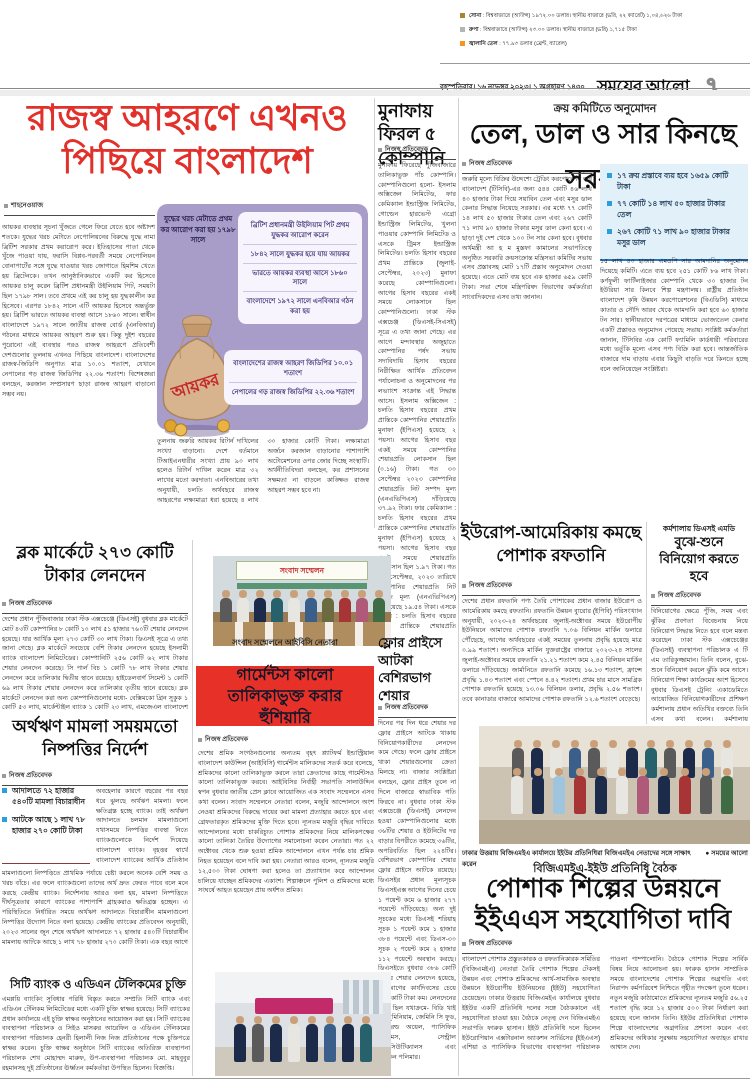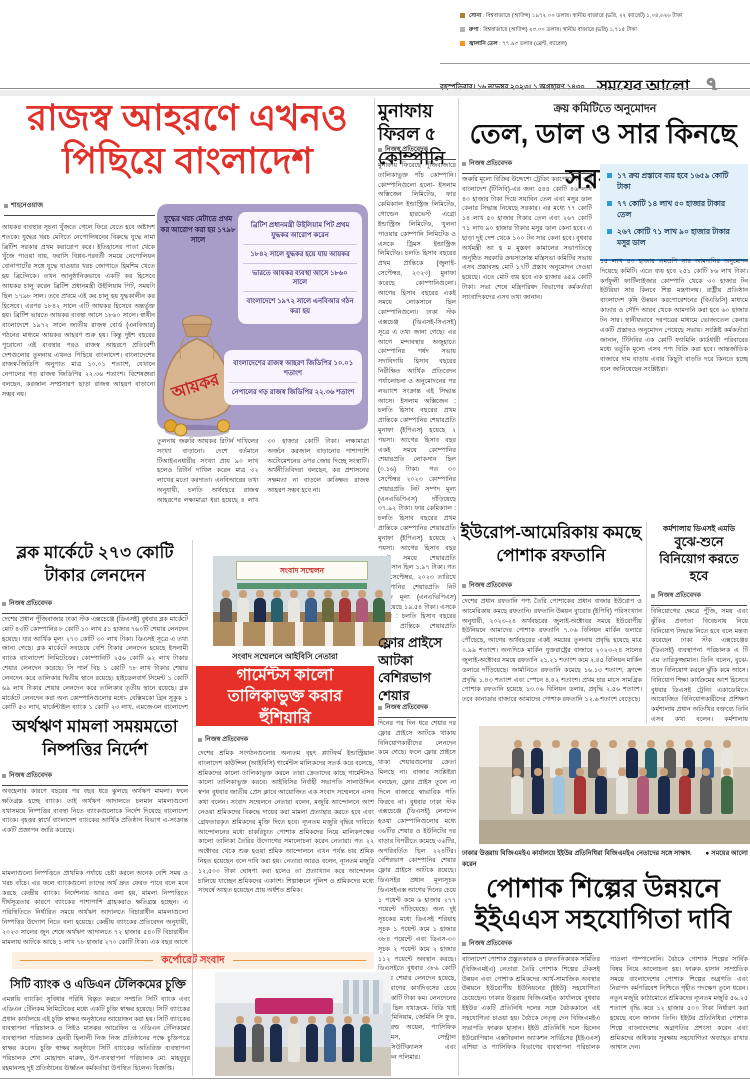--- a/index.html
+++ b/index.html
@@ -44,21 +44,21 @@
   
   .blue-bullets { left:600px; top:164px; width:148px; background:#e2f0fa; padding:7px 7px 4px 7px; border-bottom:2px solid #2878be; }
   .bb-item { display:flex; gap:5px; font-size:7.5px; font-weight:bold; color:#1c3a55; line-height:1.4; margin-bottom:7px; }
   .bb-sq { width:5px; height:5px; background:#2b9fd9; margin-top:2px; flex:0 0 auto; }
 
   .loan-row { display:flex; gap:6px; }
   .loan-bullets { width:88px; flex:0 0 auto; border-bottom:1px solid #8a3a3a; padding-bottom:2px; }
   .lb-item { display:flex; gap:5px; font-size:7.5px; font-weight:bold; color:#222; line-height:1.4; margin-bottom:8px; }
 
   
-  .red-box { left:196px; top:666px; width:178px; height:60px; background:#e73128; color:#ffffff; display:flex; align-items:center; justify-content:center; text-align:center; font-size:16px; font-weight:bold; line-height:1.35; padding:2px 8px; }
+  .red-box { left:196px; top:666px; width:178px; height:60px; background:#e73128; color:#0f172a; display:flex; align-items:center; justify-content:center; text-align:center; font-size:16px; font-weight:bold; line-height:1.35; padding:2px 8px; }
 
   
   .corp-band { left:12px; top:952px; width:362px; height:17px; background:#fcefe0; display:flex; align-items:center; gap:8px; padding:0 8px; }
   .corp-line { flex:1; border-top:1px solid #e8953f; }
   .corp-label { font-size:10px; font-weight:bold; color:#e2302b; }
 
   
   .photo { overflow:hidden;margin-left:17px; }
   .people { position:absolute; display:flex; justify-content:center; width:100%; }
   .person { position:relative; width:12px; height:30px; background:#1d2b4a; border-radius:5px 5px 2px 2px; flex:0 0 auto; }
@@ -180,20 +180,30 @@
       <span>নিজস্ব প্রতিবেদক</span>
   </div>
   <div class="abs body-txt" style="left:2px; top:614px; width:186px; height:96px;">দেশের প্রধান পুঁজিবাজার ঢাকা স্টক এক্সচেঞ্জে (ডিএসই) বুধবার ব্লক মার্কেটে মোট ৪৩টি কোম্পানির ৮ কোটি ১০ লাখ ৫১ হাজার ৭৬০টি শেয়ার লেনদেন হয়েছে। যার আর্থিক মূল্য ২৭৩ কোটি ৩০ লাখ টাকা। ডিএসই সূত্রে এ তথ্য জানা গেছে। ব্লক মার্কেটে সবচেয়ে বেশি টাকার লেনদেন হয়েছে ইসলামী ব্যাংক বাংলাদেশ লিমিটেডের। কোম্পানিটি ২৫৬ কোটি ৬২ লাখ টাকার শেয়ার লেনদেন করেছে। সি পার্ল বিচ ১ কোটি ৭৮ লাখ টাকার শেয়ার লেনদেন করে তালিকার দ্বিতীয় স্থানে রয়েছে। হাইডেলবার্গ সিমেন্ট ১ কোটি ৬৯ লাখ টাকার শেয়ার লেনদেন করে তালিকার তৃতীয় স্থানে রয়েছে। ব্লক মার্কেটে লেনদেন করা অন্য কোম্পানিগুলোর মধ্যে- বেক্সিমকো গ্রিন সুকুক ১ কোটি ৫৩ লাখ, মার্কেন্টাইল ব্যাংক ১ কোটি ২৩ লাখ, এমজেএল বাংলাদেশ ১ কোটি ১৭ লাখ এবং দেশবন্ধু পলিমার ১ কোটি ৫ লাখ টাকার শেয়ার লেনদেন করেছে।</div>
 
   <div class="abs hl center" style="left:0; top:716px; width:190px; font-size:17px; line-height:1.35;">অর্থঋণ মামলা সময়মতো নিষ্পত্তির নির্দেশ</div>
   <div class="abs byline" style="left:2px; top:770px; width:186px;">
     <span class="byline-sq"></span>
       <span>নিজস্ব প্রতিবেদক</span>
   </div>
   <div class="abs loan-row" style="left:2px; top:786px; width:186px; height:78px;">
+    <div class="loan-bullets">
+      <div class="lb-item">
+          <span class="bb-sq"></span>
+          <span>আদালতে ৭২ হাজার ৫৪০টি মামলা বিচারাধীন</span>
+        </div>
+      <div class="lb-item">
+          <span class="bb-sq"></span>
+          <span>আটকে আছে ১ লাখ ৭৮ হাজার ২৭০ কোটি টাকা</span>
+        </div>
+    </div>
     <div class="body-txt" style="height:78px;">অবহেলার কারণে বছরের পর বছর ধরে ঝুলছে অর্থঋণ মামলা। ফলে ক্ষতিগ্রস্ত হচ্ছে ব্যাংক। তাই অর্থঋণ আদালতে চলমান মামলাগুলো যথাসময়ে নিষ্পত্তির ব্যবস্থা নিতে ব্যাংকগুলোকে নির্দেশ দিয়েছে বাংলাদেশ ব্যাংক। বৃহত্তর স্বার্থে বাংলাদেশ ব্যাংকের আর্থিক প্রতিষ্ঠান বিভাগ এ-সংক্রান্ত একটি প্রজ্ঞাপন জারি করেছে।</div>
   </div>
   <div class="abs body-txt" style="left:2px; top:868px; width:186px; height:80px;">মামলাগুলো নিষ্পত্তিতে প্রাথমিক পর্যায়ে চেষ্টা করলে অনেক বেশি সময় ও খরচ বাঁচে। এর ফলে ব্যাংকগুলো তাদের অর্থ দ্রুত ফেরত পাবে বলে মনে করছে কেন্দ্রীয় ব্যাংক। নির্দেশনায় আরও বলা হয়, মামলা নিষ্পত্তিতে দীর্ঘসূত্রতার কারণে ব্যাংকের পাশাপাশি গ্রাহকরাও ক্ষতিগ্রস্ত হচ্ছেন। এ পরিস্থিতিতে নির্ধারিত সময়ে অর্থঋণ আদালতে বিচারাধীন মামলাগুলো নিষ্পত্তির উদ্যোগ নিতে বলা হয়েছে। কেন্দ্রীয় ব্যাংকের প্রতিবেদন অনুযায়ী, ২০২৩ সালের জুন শেষে অর্থঋণ আদালতে ৭২ হাজার ৫৪০টি বিচারাধীন মামলায় আটকে আছে ১ লাখ ৭৮ হাজার ২৭০ কোটি টাকা। এক বছর আগে (জুন-২০২২) অর্থঋণ আদালতে ৬৯ হাজার ৩৬৫টি মামলার বিপরীতে আটকা ছিল ১ লাখ ৫৩ হাজার ৩৩১ কোটি টাকা।</div>
 
   <div class="abs photo photo-press">
     <div class="conf-banner">সংবাদ সম্মেলন</div>
     <div class="conf-strip"></div>
     <div class="people" style="bottom:18px; gap:5px;">
       <span class="person p-gray"></span>
         <span class="person p-white"></span>
@@ -201,21 +211,21 @@
       <span class="person p-teal"></span>
         <span class="person p-white"></span>
         <span class="person p-blue"></span>
       <span class="person p-olive"></span>
         <span class="person p-red"></span>
         <span class="person p-pink"></span>
       <span class="person p-green"></span>
     </div>
     <div class="press-table"></div>
   </div>
-  <div class="abs caption center" style="left:196px; top:650px; width:178px;">সংবাদ সম্মেলনে আইবিসি নেতারা</div>
+  <div class="abs caption center" style="left:196px; top:636px; width:178px;">সংবাদ সম্মেলনে আইবিসি নেতারা</div>
 
   <div class="abs red-box">গার্মেন্টস কালো তালিকাভুক্ত করার হুঁশিয়ারি</div>
   <div class="abs byline" style="left:198px; top:734px; width:174px; border-bottom:none;">
     <span class="byline-sq"></span>
       <span>নিজস্ব প্রতিবেদক</span>
   </div>
   <div class="abs body-txt" style="left:198px; top:748px; width:176px; height:200px;">দেশের শ্রমিক সংগঠনগুলোর অন্যতম বৃহৎ প্ল্যাটফর্ম ইন্ডাস্ট্রিয়াল বাংলাদেশ কাউন্সিল (আইবিসি) গার্মেন্টস মালিকদের সতর্ক করে বলেছে, শ্রমিকদের কালো তালিকাভুক্ত করলে তারা ক্রেতাদের কাছে গার্মেন্টসও কালো তালিকাভুক্ত করবে। আইবিসির নির্বাহী সভাপতি সালাউদ্দিন স্বপন বুধবার জাতীয় প্রেস ক্লাবে আয়োজিত এক সংবাদ সম্মেলনে এসব কথা বলেন। সংবাদ সম্মেলনে নেতারা বলেন, মজুরি আন্দোলনে অংশ নেওয়া শ্রমিকদের বিরুদ্ধে দায়ের করা মামলা প্রত্যাহার করতে হবে এবং গ্রেফতারকৃত শ্রমিকদের মুক্তি দিতে হবে। ন্যূনতম মজুরি বৃদ্ধির দাবিতে আন্দোলনের মধ্যে চাকরিচ্যুত পোশাক শ্রমিকদের নিয়ে মালিকপক্ষের কালো তালিকা তৈরির উদ্যোগের সমালোচনা করেন নেতারা। গত ২২ অক্টোবর থেকে শুরু হওয়া শ্রমিক আন্দোলনে এখন পর্যন্ত চার শ্রমিক নিহত হয়েছেন বলে দাবি করা হয়। নেতারা আরও বলেন, ন্যূনতম মজুরি ১২,৫০০ টাকা ঘোষণা করা হলেও তা প্রত্যাখ্যান করে আন্দোলন চালিয়ে যাচ্ছেন শ্রমিকদের একাংশ। শিল্পাঞ্চলে পুলিশ ও শ্রমিকদের মধ্যে সংঘর্ষে আহত হয়েছেন প্রায় অর্ধশত শ্রমিক।</div>
 
   <div class="abs hl" style="left:378px; top:634px; width:78px; font-size:13px; line-height:1.35;">ফ্লোর প্রাইসে আটকা বেশিরভাগ শেয়ার</div>
   <div class="abs byline" style="left:378px; top:702px; width:78px;">
@@ -265,32 +275,28 @@
         <span class="person p-tall"></span>
         <span class="person p-tall p-red"></span>
       <span class="person p-tall p-gray"></span>
         <span class="person p-tall p-green"></span>
     </div>
   </div>
   <div class="abs" style="left:462px; top:848px; width:286px; display:flex; justify-content:space-between; align-items:baseline;">
     <span class="caption-sm">ঢাকার উত্তরায় বিজিএমইএ কার্যালয়ে ইইউর প্রতিনিধিরা বিজিএমইএ নেতাদের সঙ্গে সাক্ষাৎ করেন</span>
     <span class="caption-sm" style="flex:0 0 auto; margin-left:8px;">● <span>সময়ের আলো</span></span>
   </div>
+  <div class="abs center kicker" style="left:462px; top:860px; width:286px; font-size:11px;">বিজিএমইএ-ইইউ প্রতিনিধি বৈঠক</div>
   <div class="abs hl center" style="left:456px; top:873px; width:294px; font-size:26px; line-height:1.2;">পোশাক শিল্পের উন্নয়নে ইইএএস সহযোগিতা দাবি</div>
   <div class="abs byline" style="left:462px; top:938px; width:130px;">
     <span class="byline-sq"></span>
       <span>নিজস্ব প্রতিবেদক</span>
   </div>
   <div class="abs body-txt" style="left:462px; top:954px; width:286px; height:122px; column-count:2; column-gap:10px;">বাংলাদেশ পোশাক প্রস্তুতকারক ও রফতানিকারক সমিতির (বিজিএমইএ) নেতারা তৈরি পোশাক শিল্পের টেকসই উন্নয়ন এবং পোশাক শ্রমিকদের আর্থ-সামাজিক অবস্থার উন্নয়নে ইউরোপীয় ইউনিয়নের (ইইউ) সহযোগিতা চেয়েছেন। ঢাকার উত্তরায় বিজিএমইএ কার্যালয়ে বুধবার ইইউর একটি প্রতিনিধি দলের সঙ্গে বৈঠককালে এই সহযোগিতা চাওয়া হয়। বৈঠকে নেতৃত্ব দেন বিজিএমইএ সভাপতি ফারুক হাসান। ইইউ প্রতিনিধি দলে ছিলেন ইউরোপিয়ান এক্সটারনাল অ্যাকশন সার্ভিসের (ইইএএস) এশিয়া ও প্যাসিফিক বিভাগের ব্যবস্থাপনা পরিচালক পাওলা পাম্পালোনি। বৈঠকে পোশাক শিল্পের সার্বিক বিষয় নিয়ে আলোচনা হয়। ফারুক হাসান সাম্প্রতিক সময়ে বাংলাদেশের পোশাক শিল্পের অগ্রগতি এবং নিরাপদ কর্মপরিবেশ নিশ্চিতে গৃহীত পদক্ষেপ তুলে ধরেন। নতুন মজুরি কাঠামোতে শ্রমিকদের ন্যূনতম মজুরি ৫৬.২৫ শতাংশ বৃদ্ধি করে ১২ হাজার ৫০০ টাকা নির্ধারণ করা হয়েছে বলে জানান তিনি। ইইউর প্রতিনিধিরা পোশাক শিল্পে বাংলাদেশের অগ্রগতির প্রশংসা করেন এবং শ্রমিকদের অধিকার সুরক্ষায় সহযোগিতা অব্যাহত রাখার আশ্বাস দেন।</div>
 
-  <div class="abs corp-band">
-    <span class="corp-line"></span>
-    <span class="corp-label">কর্পোরেট সংবাদ</span>
-    <span class="corp-line"></span>
-  </div>
   <div class="abs hl center" style="left:6px; top:976px; width:184px; font-size:11.5px;">সিটি ব্যাংক ও এডিএন টেলিকমের চুক্তি</div>
   <div class="abs body-txt" style="left:2px; top:994px; width:188px; height:84px;">এমপ্লয়ি ব্যাংকিং সুবিধার পরিধি বিস্তৃত করতে সম্প্রতি সিটি ব্যাংক এবং এডিএন টেলিকম লিমিটেডের মধ্যে একটি চুক্তি স্বাক্ষর হয়েছে। সিটি ব্যাংকের প্রধান কার্যালয়ে এই চুক্তি স্বাক্ষর অনুষ্ঠানের আয়োজন করা হয়। সিটি ব্যাংকের ব্যবস্থাপনা পরিচালক ও সিইও মাসরুর আরেফিন ও এডিএন টেলিকমের ব্যবস্থাপনা পরিচালক হেনরী হিলালী নিজ নিজ প্রতিষ্ঠানের পক্ষে চুক্তিপত্রে স্বাক্ষর করেন। চুক্তি স্বাক্ষর অনুষ্ঠানে সিটি ব্যাংকের অতিরিক্ত ব্যবস্থাপনা পরিচালক শেখ মোহাম্মদ মারুফ, উপ-ব্যবস্থাপনা পরিচালক মো. মাহবুবুর রহমানসহ দুই প্রতিষ্ঠানের ঊর্ধ্বতন কর্মকর্তারা উপস্থিত ছিলেন। বিজ্ঞপ্তি।</div>
   <div class="abs photo photo-citybank">
     <div class="cb-window"></div>
     <div class="cb-banner"></div>
     <div class="people" style="bottom:14px; gap:6px;">
       <span class="person p-tall"></span>
         <span class="person p-tall p-gray"></span>
         <span class="person p-tall"></span>
       <span class="person p-tall p-white"></span>

